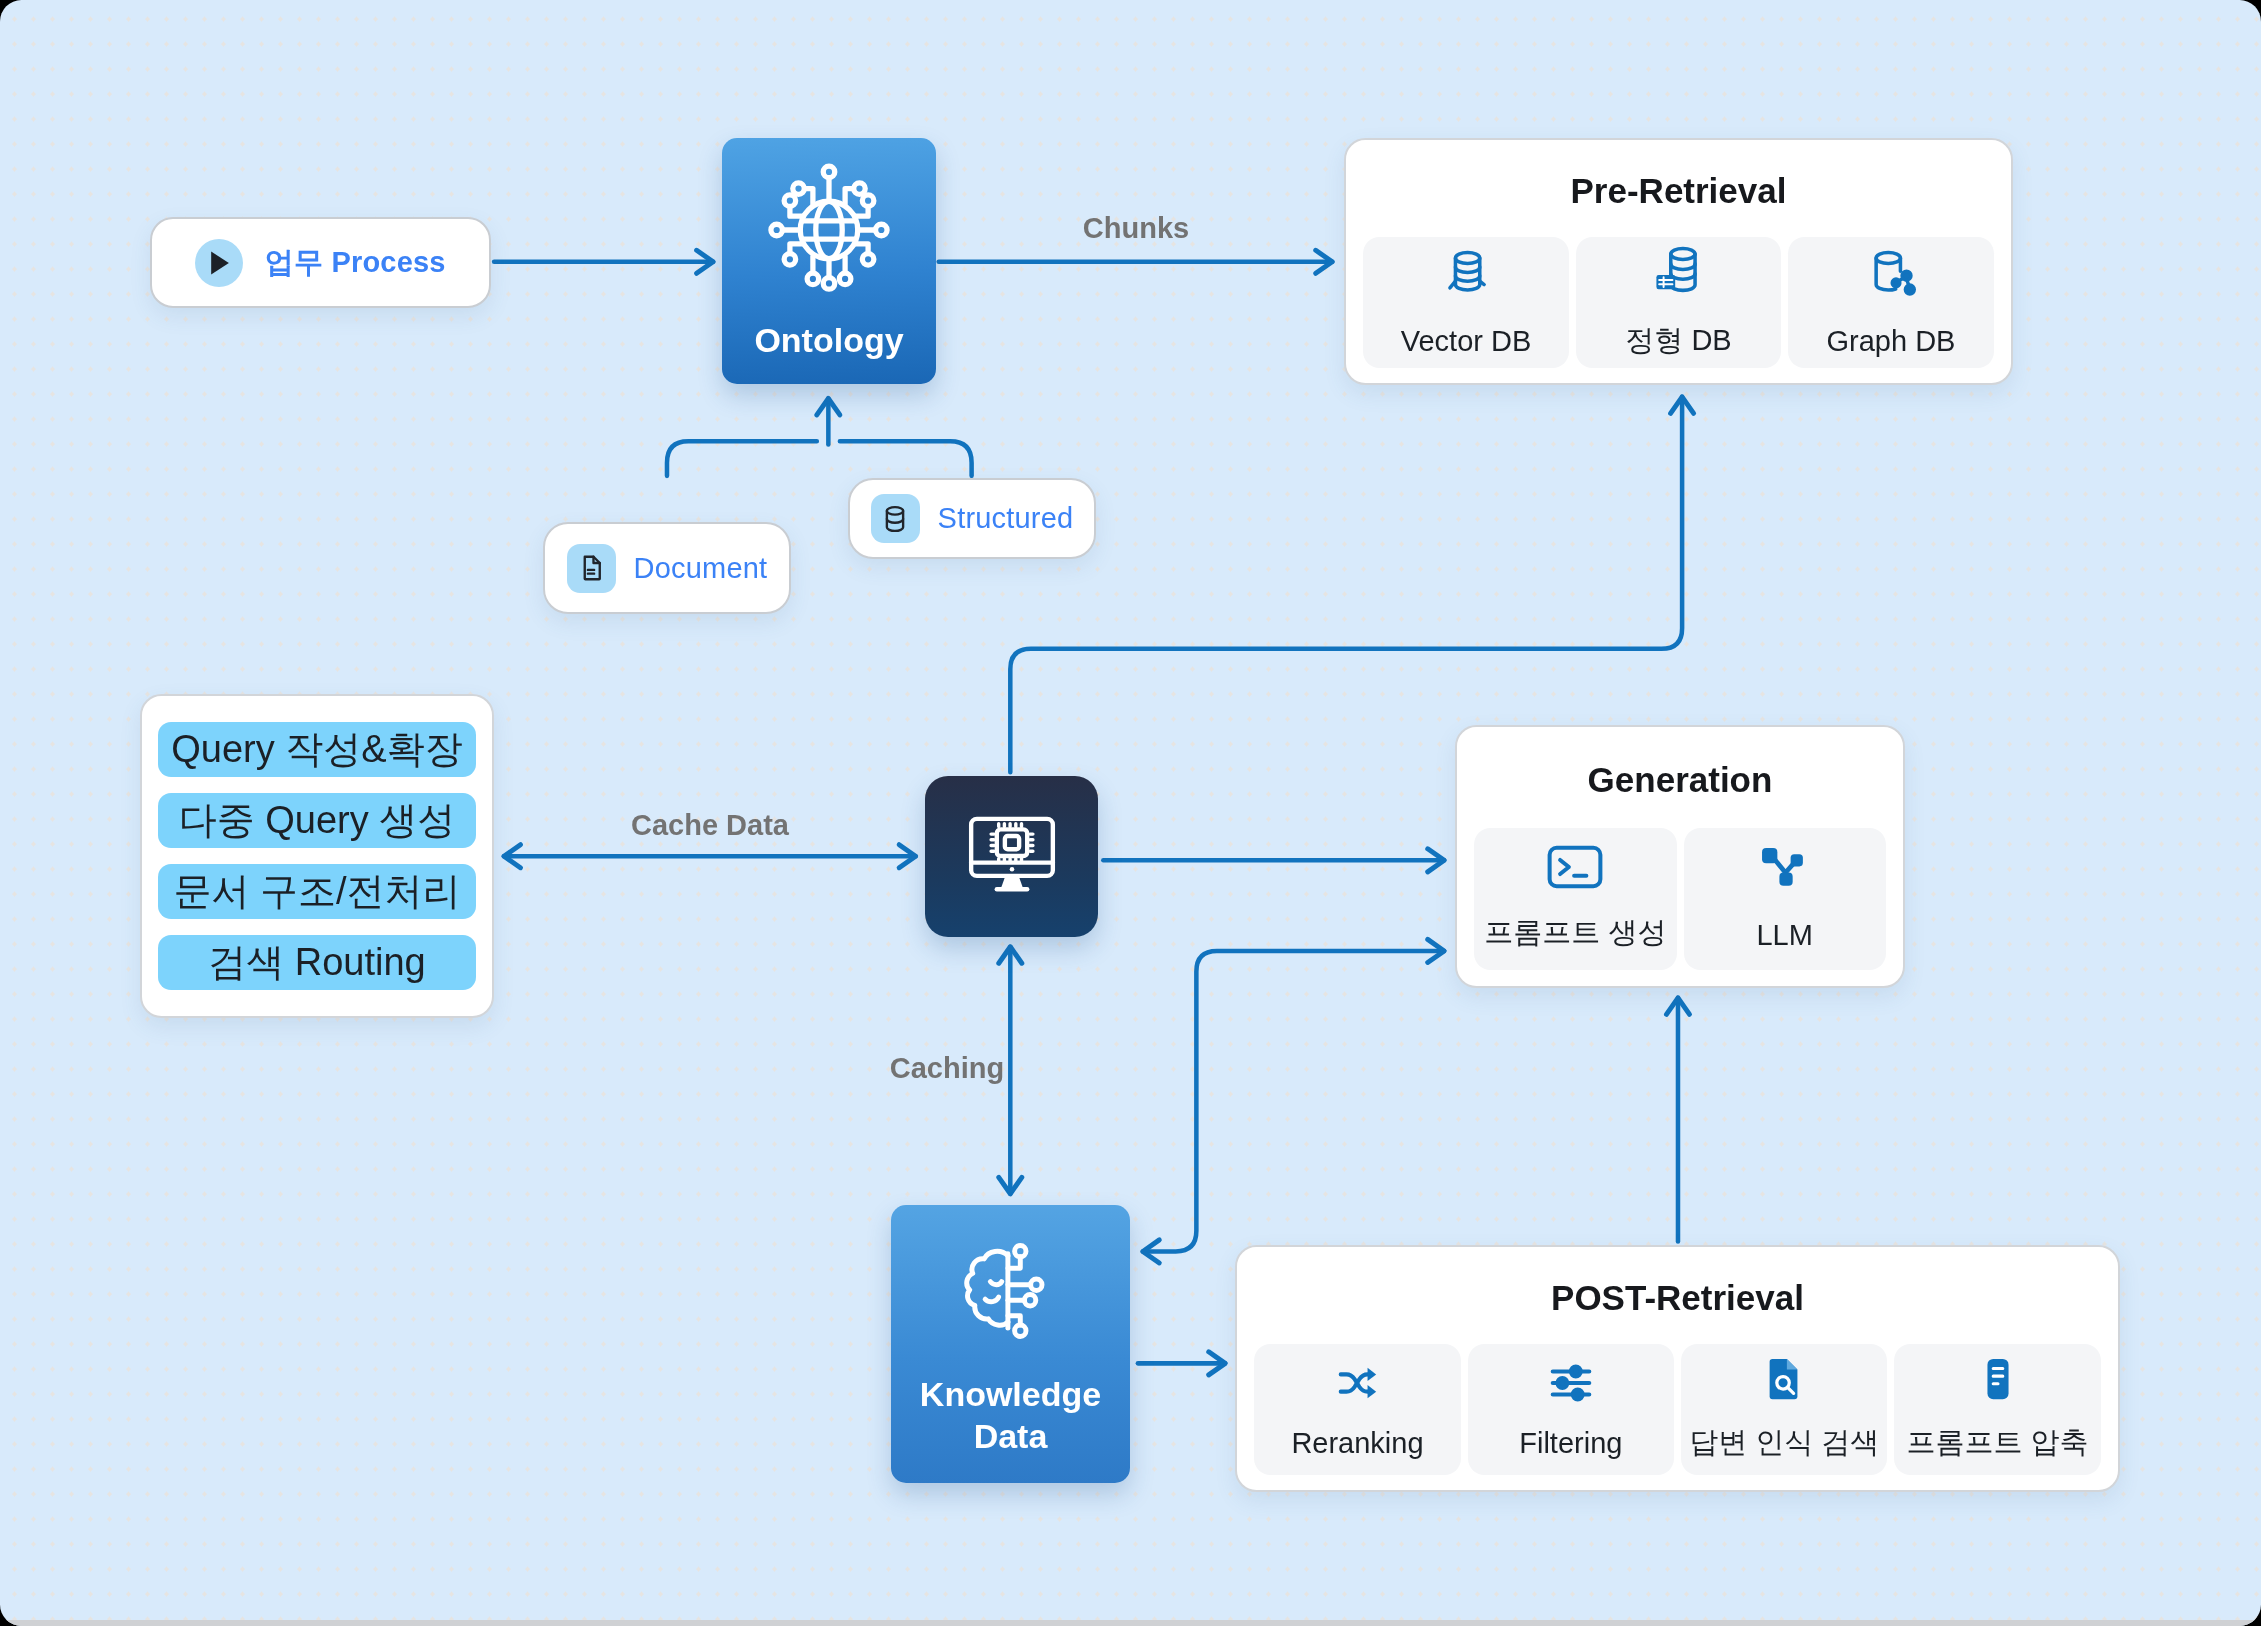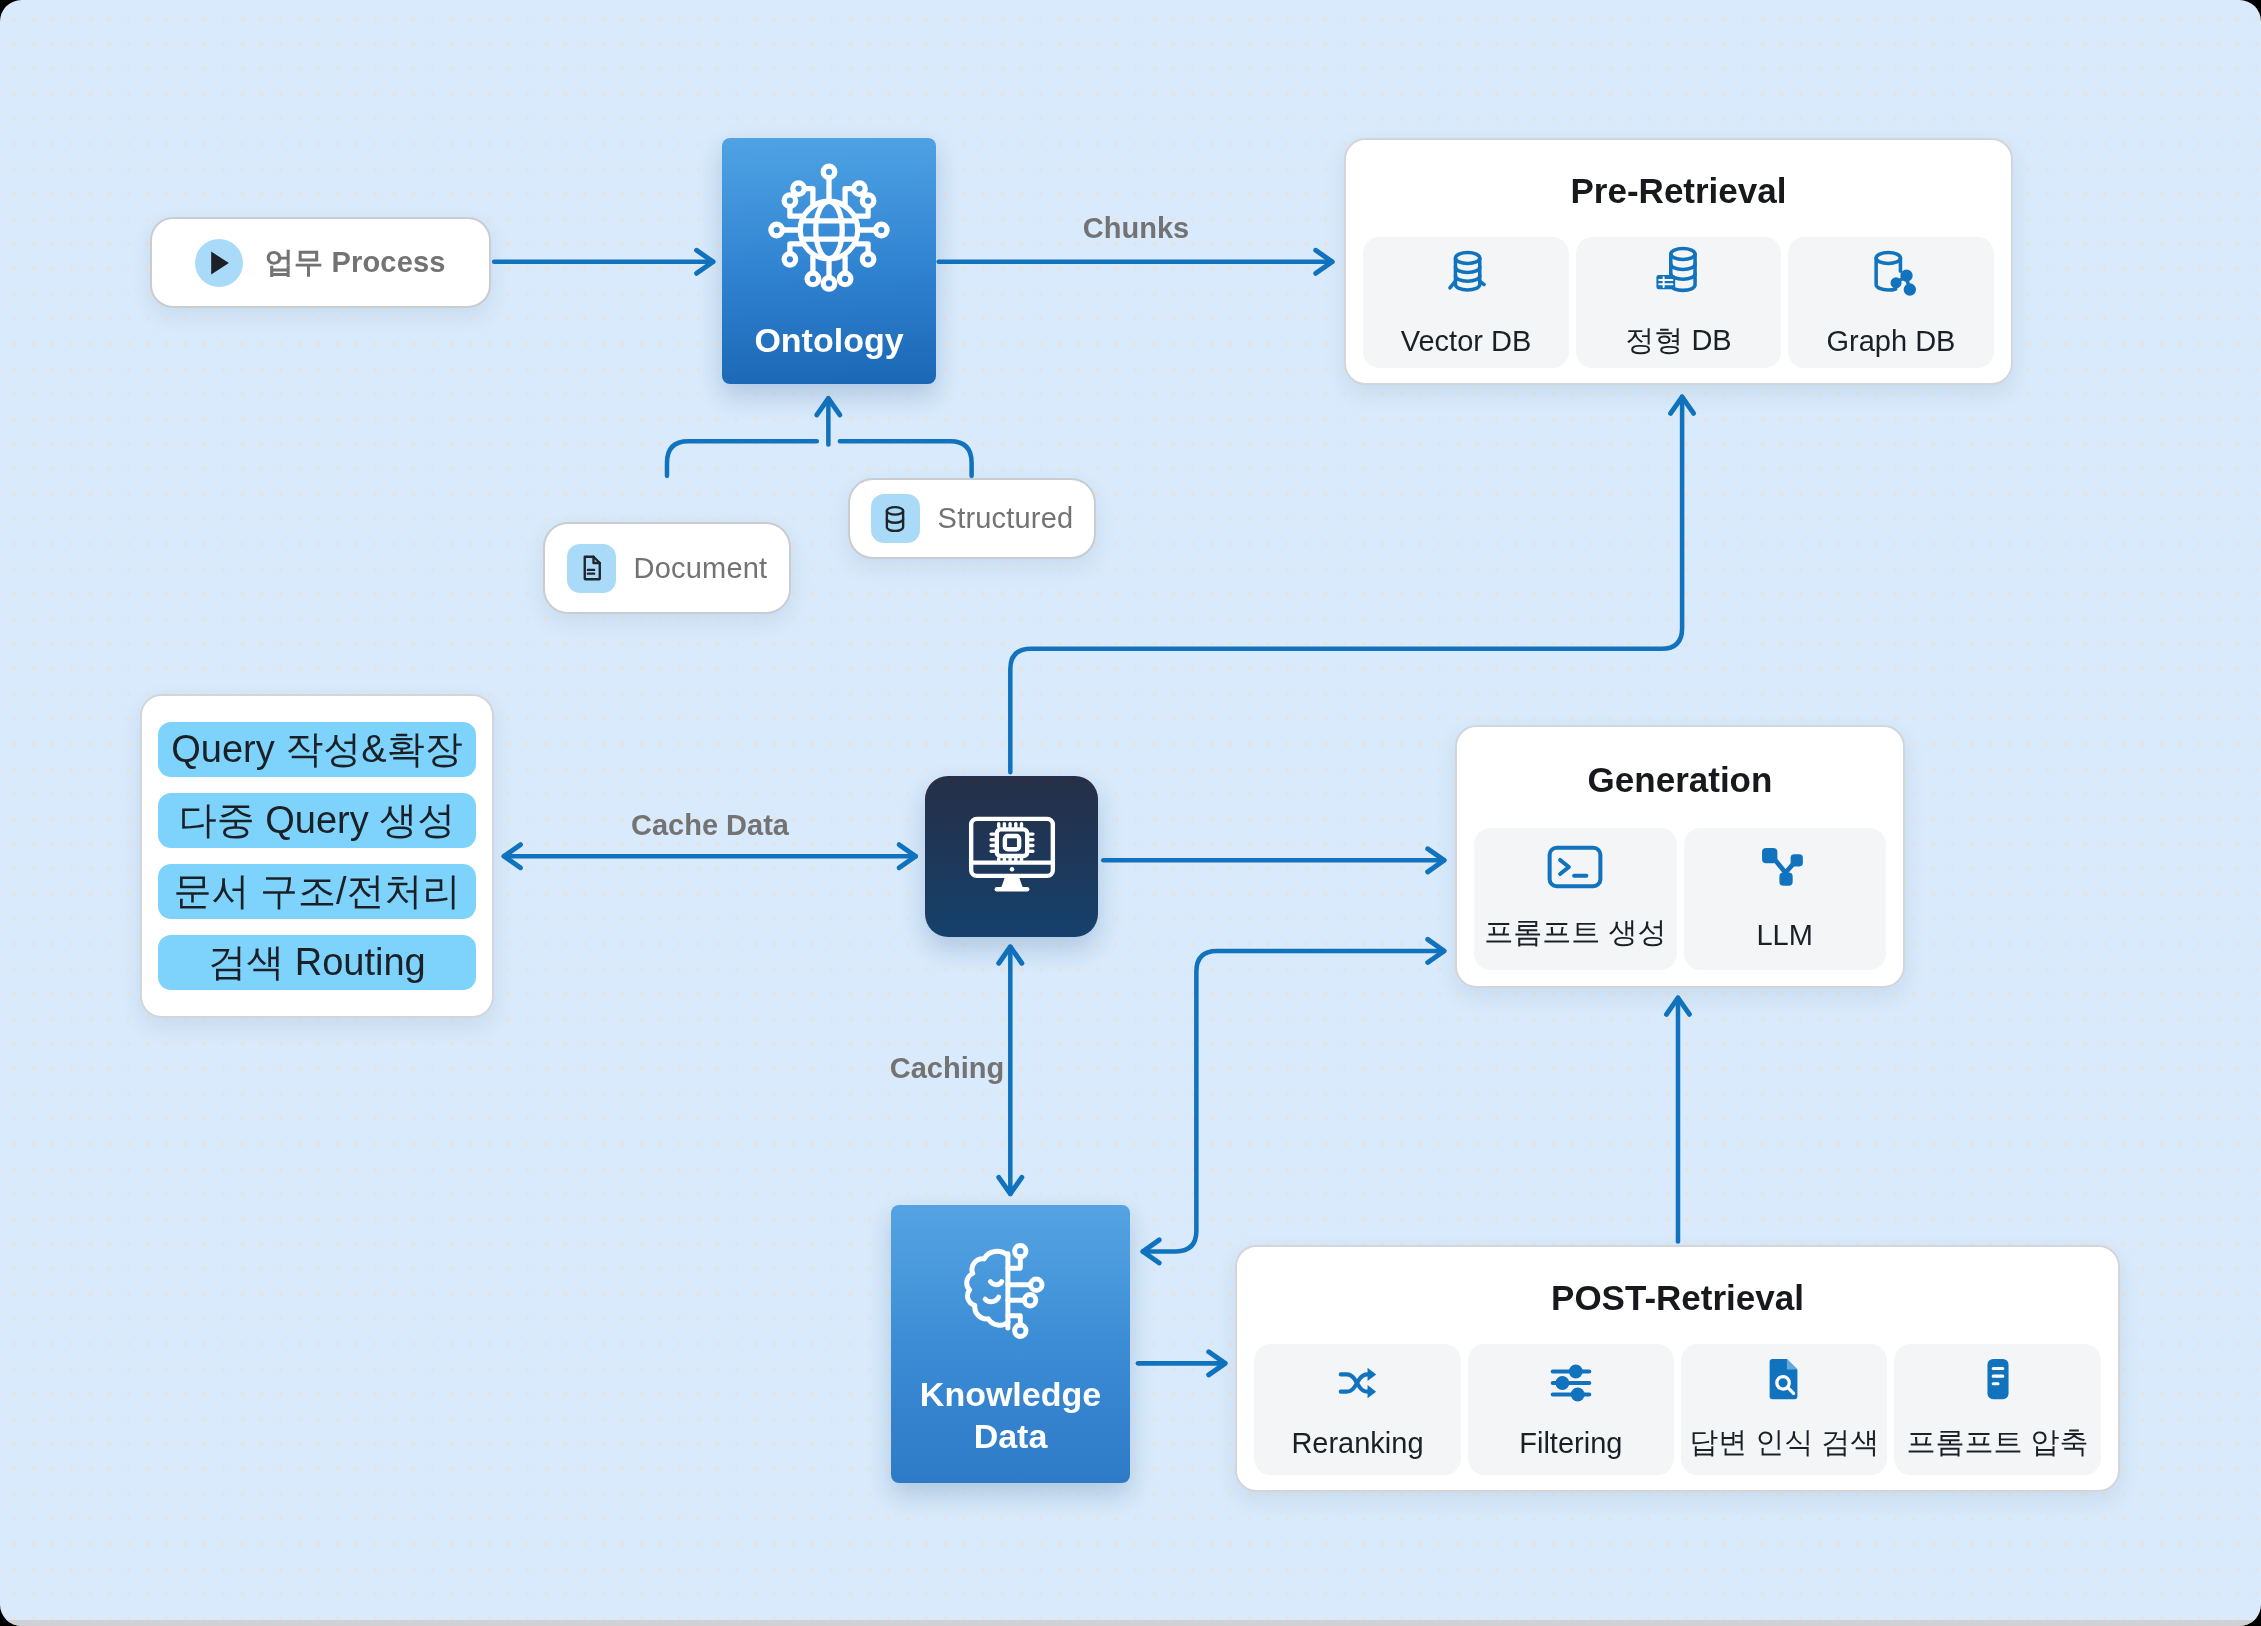--- a/index.html
+++ b/index.html
@@ -8,22 +8,22 @@
   .stage{position:relative;width:2261px;height:1626px;background:#D8EAFB;border-radius:21.4px;overflow:hidden;}
   .stage::before{content:"";position:absolute;inset:0;
     background-image:radial-gradient(circle,#EAE2DA 2px,transparent 2.1px);
     background-size:19px 25px;background-position:5px 6.6px;opacity:.8;}
   .bottom-strip{position:absolute;left:0;right:0;bottom:0;height:5.8px;background:#CFD1D4;}
   svg.wires{position:absolute;left:0;top:0;z-index:1;}
   .node{position:absolute;z-index:2;}
   .card{background:#fff;border:2.5px solid #C9CDD2;border-radius:23px;
         box-shadow:0 8.2px 21.4px rgba(60,95,140,.10);}
   .pill-row{display:flex;align-items:center;justify-content:center;gap:21.4px;height:100%;}
-  .node-label{color:#737373;font-size:29px;font-weight:600;letter-spacing:0.2px;}
-  .blue-box{border-radius:8px;display:flex;flex-direction:column;align-items:center;
+  .node-label{color:#3b82f6;font-size:29px;font-weight:600;letter-spacing:0.2px;}
+  .blue-box{border-radius:15px;display:flex;flex-direction:column;align-items:center;
         justify-content:center;box-shadow:0 11.5px 25px rgba(30,80,140,.22);}
   .blue-box .blabel{color:#fff;font-size:34px;font-weight:600;text-align:center;line-height:1.25;}
   .panel{background:#fff;border:2.5px solid #D2D5D9;border-radius:21.4px;
         box-shadow:0 8.2px 21.4px rgba(60,95,140,.10);display:flex;flex-direction:column;}
   .panel-title{font-size:35px;font-weight:600;color:#17191D;text-align:center;}
   .subrow{display:flex;gap:7px;padding:0 17.3px;}
   .subcard{background:#F4F5F7;border-radius:16.5px;flex:1;display:flex;flex-direction:column;
         align-items:center;justify-content:center;gap:21.4px;}
   .subcard .slabel{font-size:29px;font-weight:500;color:#1B2026;}
   .icon-tile{width:54px;height:54px;border-radius:13px;background:#A9DBF8;

